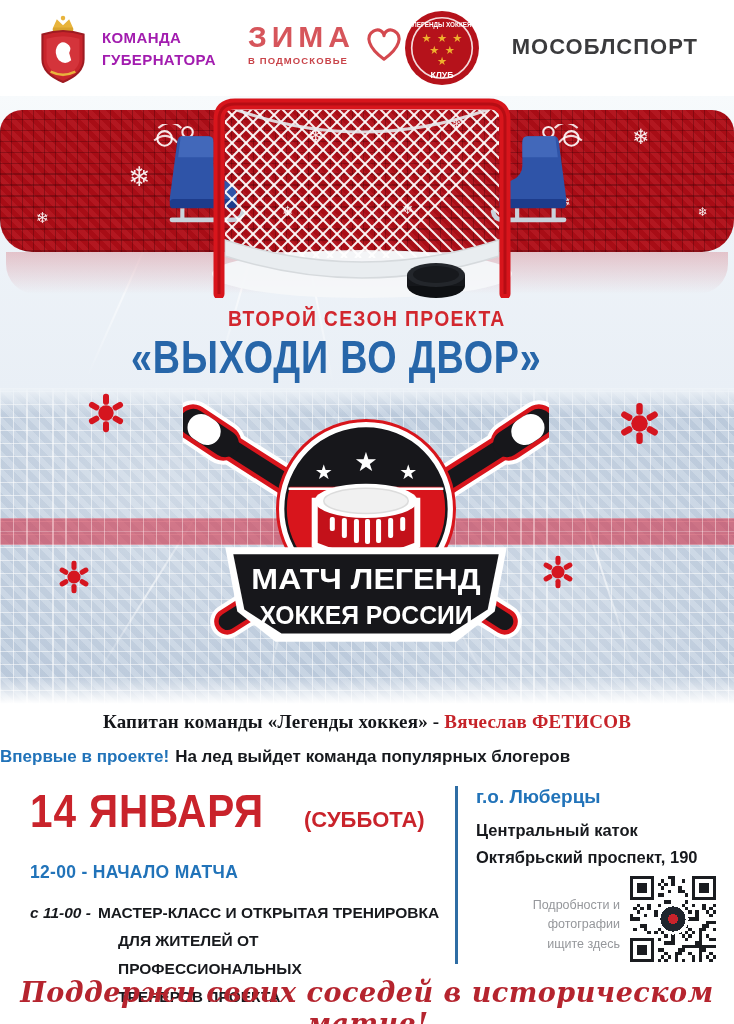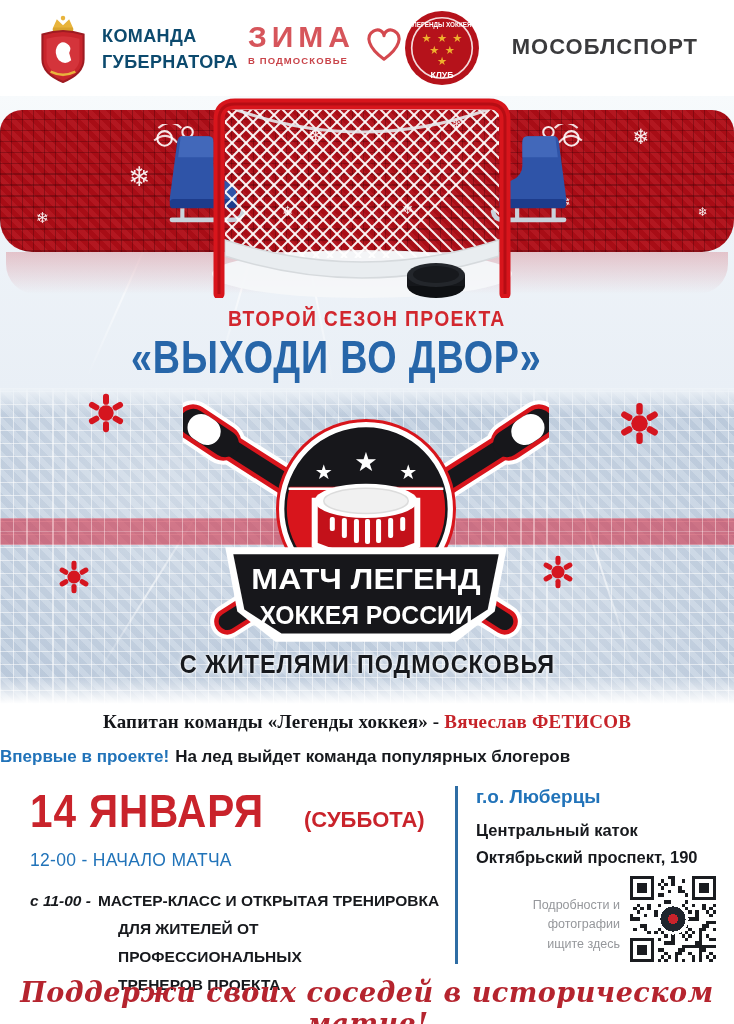--- a/index.html
+++ b/index.html
@@ -5,21 +5,21 @@
   html,body{margin:0;padding:0;background:#ffffff;}
   .poster{position:relative;width:734px;height:1024px;background:#ffffff;overflow:hidden;
           font-family:"Liberation Sans","DejaVu Sans",sans-serif;-webkit-font-smoothing:antialiased;}
   .abs{position:absolute;}
   .cond{display:inline-block;transform:scaleX(.88);transform-origin:center;}
   .condL{display:inline-block;transform:scaleX(.88);transform-origin:left center;}
 
   
   .header{position:absolute;top:0;left:0;width:734px;height:96px;background:#fff;z-index:6;}
   .gov{left:36px;top:14px;display:flex;align-items:center;gap:12px;}
-  .gov-label{font-size:18px;font-weight:bold;color:#0c4a6e;line-height:1.45;letter-spacing:.4px;}
+  .gov-label{font-size:15px;font-weight:bold;color:#a21caf;line-height:1.45;letter-spacing:.4px;}
   .zima{left:248px;top:22px;display:flex;align-items:center;gap:8px;}
   .zima-txt{text-align:left;}
   .zima-title{font-size:30px;font-weight:bold;color:#d6555b;letter-spacing:5px;line-height:1;}
   .zima-sub{font-size:9.5px;font-weight:bold;color:#c9444a;letter-spacing:1.1px;margin-top:3px;}
   .club{left:404px;top:10px;}
   .mosob{right:36px;top:34px;font-size:22px;font-weight:bold;color:#3b3b3d;letter-spacing:1px;}
 
   
   .ice{position:absolute;top:96px;left:0;width:734px;height:296px;
        background:linear-gradient(180deg,#f7fafc 0%,#eef3f8 45%,#e9eff6 100%);z-index:1;}
@@ -74,21 +74,21 @@
   .captain{position:absolute;top:711px;left:0;width:734px;text-align:center;z-index:5;
         font-size:19px;font-weight:800;color:#14161a;letter-spacing:.2px;font-family:Liberation Serif, serif;}
   .captain .name{color:#c62329;}
   .bloggers{position:absolute;top:747px;left:0;width:734px;text-align:left;z-index:5;
         font-size:17px;font-weight:800;color:#17191d;}
   .bloggers .hl{color:#2173b9;margin-right:6px;}
   .event{position:absolute;left:30px;top:784px;width:412px;z-index:5;}
   .date-row{white-space:nowrap;color:#c9232b;}
   .date-big{font-size:46px;font-weight:800;letter-spacing:1px;}
   .date-week{font-size:22px;font-weight:800;margin-left:8px;}
-  .match-start{margin-top:12px;font-size:17.5px;font-weight:400;color:#2173b9;letter-spacing:.3px;}
+  .match-start{margin-top:24px;font-size:17.5px;font-weight:700;color:#2173b9;letter-spacing:.3px;}
   .pre{margin-top:16px;font-size:15.5px;font-weight:800;color:#17191d;line-height:1.8;}
   .pre .t{margin-right:7px;font-style:italic;}
   .pre .ind{padding-left:88px;}
   .divider{position:absolute;left:455px;top:786px;width:3px;height:178px;background:#2e6da4;z-index:5;}
   .loc{position:absolute;left:476px;top:786px;width:240px;z-index:5;}
   .loc .city{font-size:19px;font-weight:800;color:#2173b9;margin-bottom:9px;}
   .loc .ln{font-size:16.5px;font-weight:800;color:#17191d;line-height:1.65;}
   .qr-row{position:absolute;left:468px;top:872px;width:248px;height:90px;display:flex;
         align-items:flex-end;gap:10px;z-index:5;}
   .qr-cap{flex:1;text-align:right;font-size:12.5px;color:#95979b;line-height:1.55;padding-bottom:8px;}
@@ -353,23 +353,20 @@
       <ellipse cx="182" cy="104" rx="51" ry="17" fill="#ffffff"></ellipse>
       <ellipse cx="182" cy="104" rx="42" ry="12.5" fill="#f1f1f1" stroke="#dcdcdc" stroke-width="1.5"></ellipse>
     </g>
 
     <polygon points="42,150 322,150 310,214 272,244 92,244 54,214" fill="#ffffff"></polygon>
     <polygon points="50,157 314,157 303,212 266,236 98,236 61,212" fill="#17171b"></polygon>
     <text x="182" y="192" text-anchor="middle" font-size="30" font-weight="bold" fill="#ffffff" font-family="Liberation Sans, sans-serif" textLength="228" lengthAdjust="spacingAndGlyphs">МАТЧ ЛЕГЕНД</text>
     <text x="182" y="226" text-anchor="middle" font-size="25" font-weight="bold" fill="#ffffff" font-family="Liberation Sans, sans-serif" textLength="212" lengthAdjust="spacingAndGlyphs">ХОККЕЯ РОССИИ</text>
   </svg>
 
-  <div class="subtitle">
-    <span class="cond">С ЖИТЕЛЯМИ ПОДМОСКОВЬЯ</span>
-  </div>
 
   <div class="captain">
     <span>Капитан команды «Легенды хоккея» - </span><span class="name">Вячеслав ФЕТИСОВ</span>
   </div>
   <div class="bloggers">
     <span class="hl">Впервые в проекте!</span><span>На лед выйдет команда популярных блогеров</span>
   </div>
 
   <div class="event">
     <div class="date-row">

